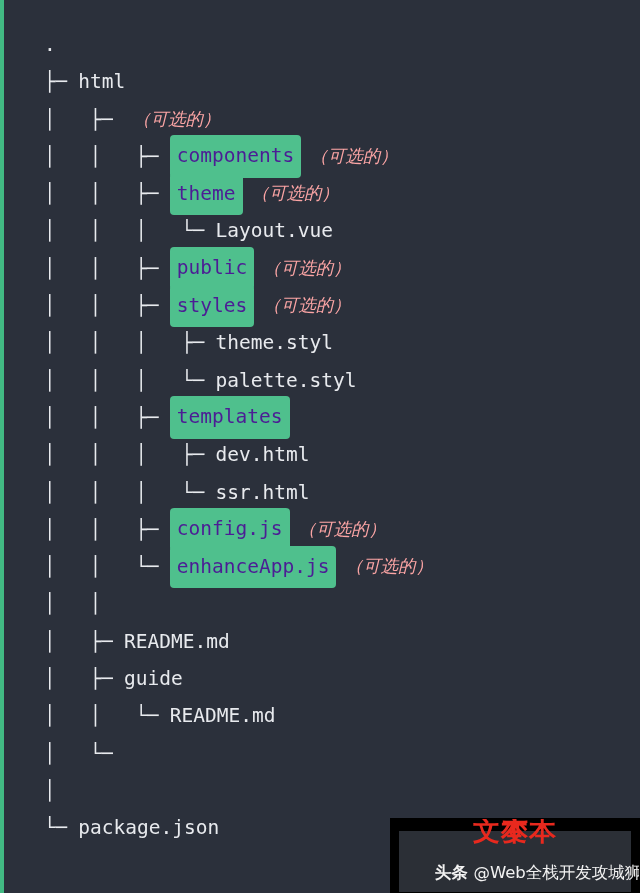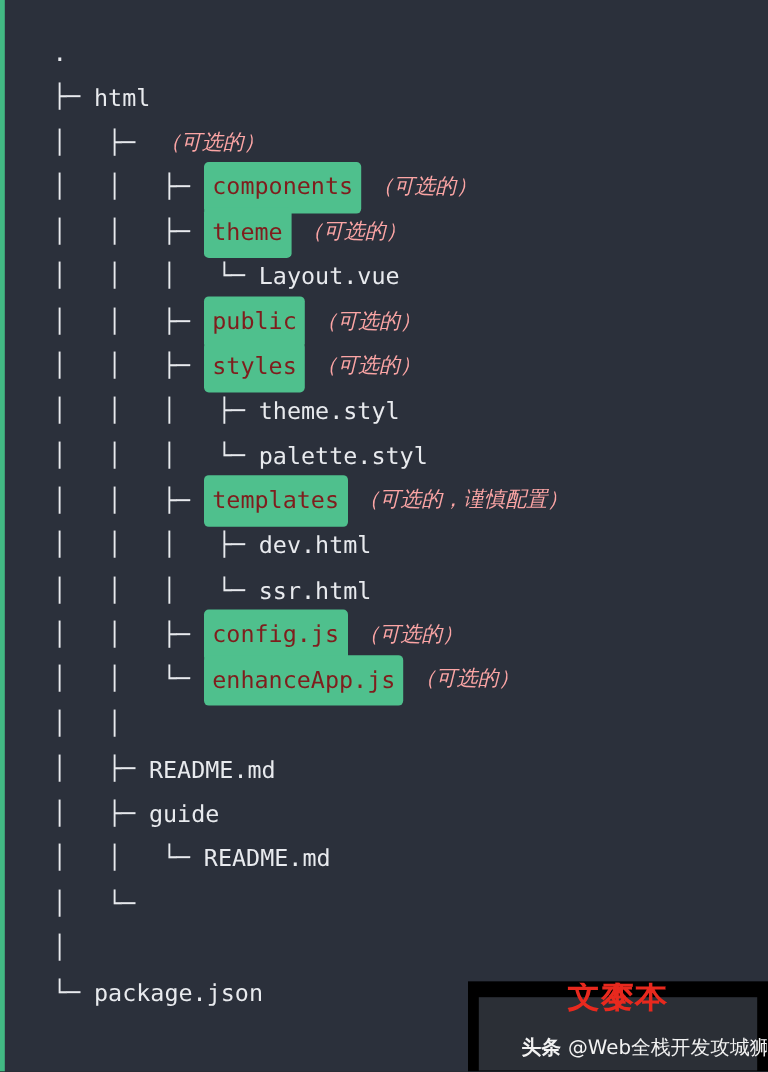--- a/index.html
+++ b/index.html
@@ -43,21 +43,21 @@
   }
   .name {
     color: #e8eaee;
     font-family: "DejaVu Sans Mono", "Liberation Mono", monospace;
     font-size: 19.5px;
     white-space: pre;
     flex: 0 0 auto;
   }
   .name.badge {
     background: #4fc08d;
-    color: #7f1d1d;
+    color: #4c1d95;
     border-radius: 4px;
     padding: 2px 7px 3px 7px;
     font-weight: 500;
   }
   .note {
     color: #fca5a5;
     font-style: italic;
     font-family: "DejaVu Sans", "Liberation Sans", sans-serif;
     font-size: 17.5px;
     margin-left: 9px;
@@ -132,21 +132,21 @@
       <div class="row root"><span class="prefix"></span><span class="name">.</span></div>
       <div class="row"><span class="prefix">├─ </span><span class="name">html</span></div>
       <div class="row"><span class="prefix">│   ├─ </span><span class="note">（可选的）</span></div>
       <div class="row"><span class="prefix">│   │   ├─ </span><span class="name badge">components</span><span class="note">（可选的）</span></div>
       <div class="row"><span class="prefix">│   │   ├─ </span><span class="name badge">theme</span><span class="note">（可选的）</span></div>
       <div class="row"><span class="prefix">│   │   │   └─ </span><span class="name">Layout.vue</span></div>
       <div class="row"><span class="prefix">│   │   ├─ </span><span class="name badge">public</span><span class="note">（可选的）</span></div>
       <div class="row"><span class="prefix">│   │   ├─ </span><span class="name badge">styles</span><span class="note">（可选的）</span></div>
       <div class="row"><span class="prefix">│   │   │   ├─ </span><span class="name">theme.styl</span></div>
       <div class="row"><span class="prefix">│   │   │   └─ </span><span class="name">palette.styl</span></div>
-      <div class="row"><span class="prefix">│   │   ├─ </span><span class="name badge">templates</span><span class="note">（可选的，谨慎配置）</span></div>
+      <div class="row"><span class="prefix">│   │   ├─ </span><span class="name badge">templates</span></div>
       <div class="row"><span class="prefix">│   │   │   ├─ </span><span class="name">dev.html</span></div>
       <div class="row"><span class="prefix">│   │   │   └─ </span><span class="name">ssr.html</span></div>
       <div class="row"><span class="prefix">│   │   ├─ </span><span class="name badge">config.js</span><span class="note">（可选的）</span></div>
       <div class="row"><span class="prefix">│   │   └─ </span><span class="name badge">enhanceApp.js</span><span class="note">（可选的）</span></div>
       <div class="row"><span class="prefix">│   │ </span></div>
       <div class="row"><span class="prefix">│   ├─ </span><span class="name">README.md</span></div>
       <div class="row"><span class="prefix">│   ├─ </span><span class="name">guide</span></div>
       <div class="row"><span class="prefix">│   │   └─ </span><span class="name">README.md</span></div>
       <div class="row"><span class="prefix">│   └─ </span></div>
       <div class="row"><span class="prefix">│ </span></div>

